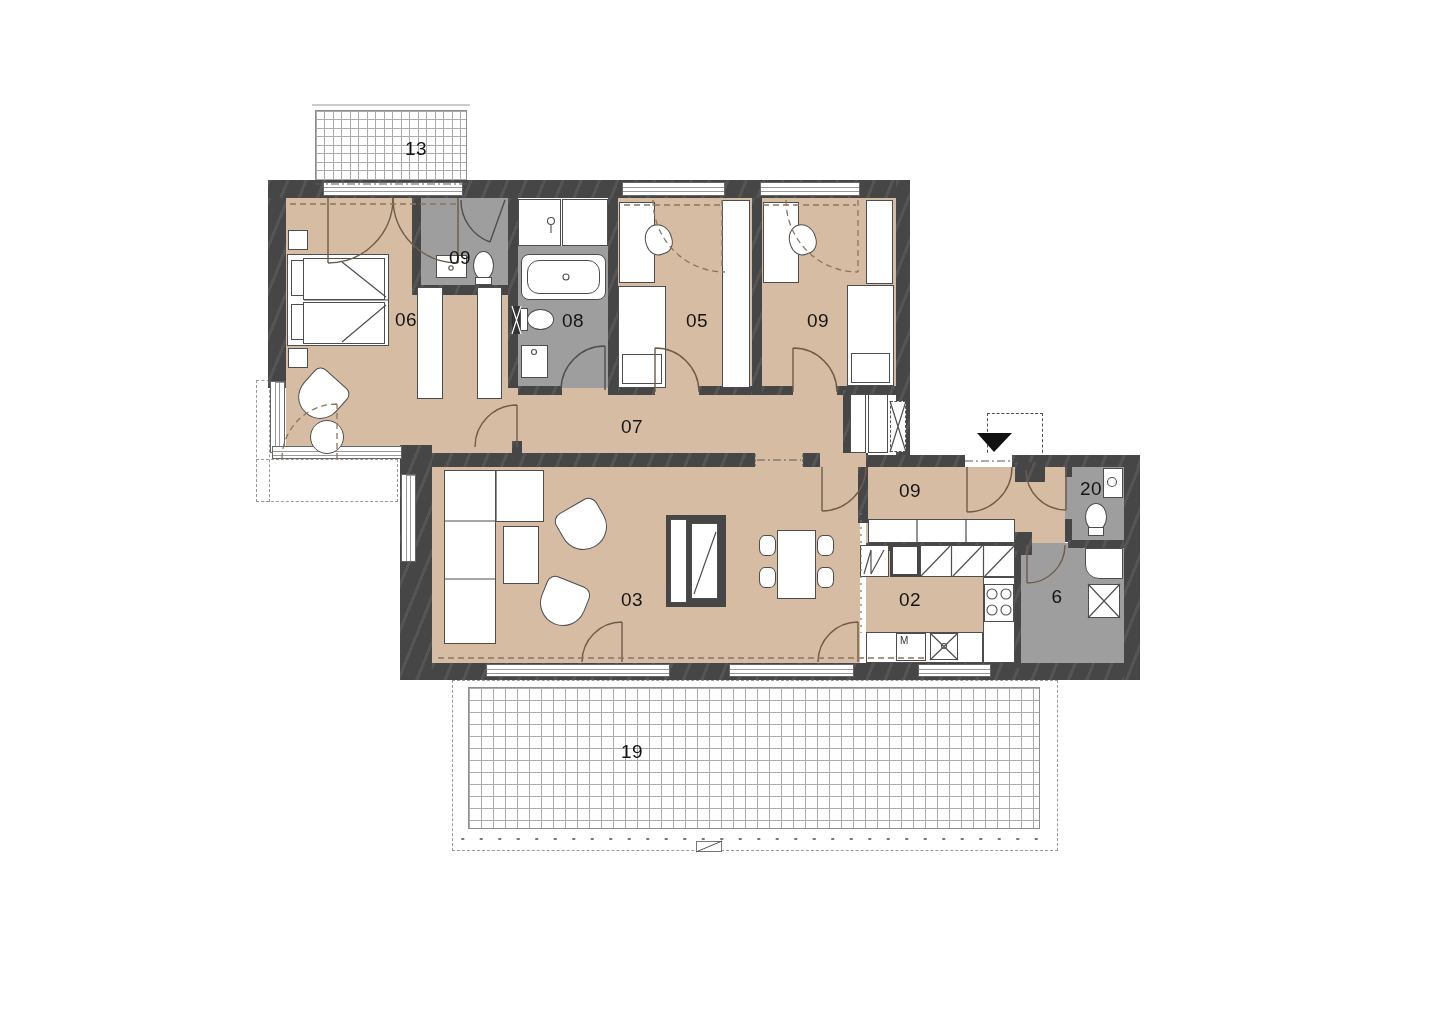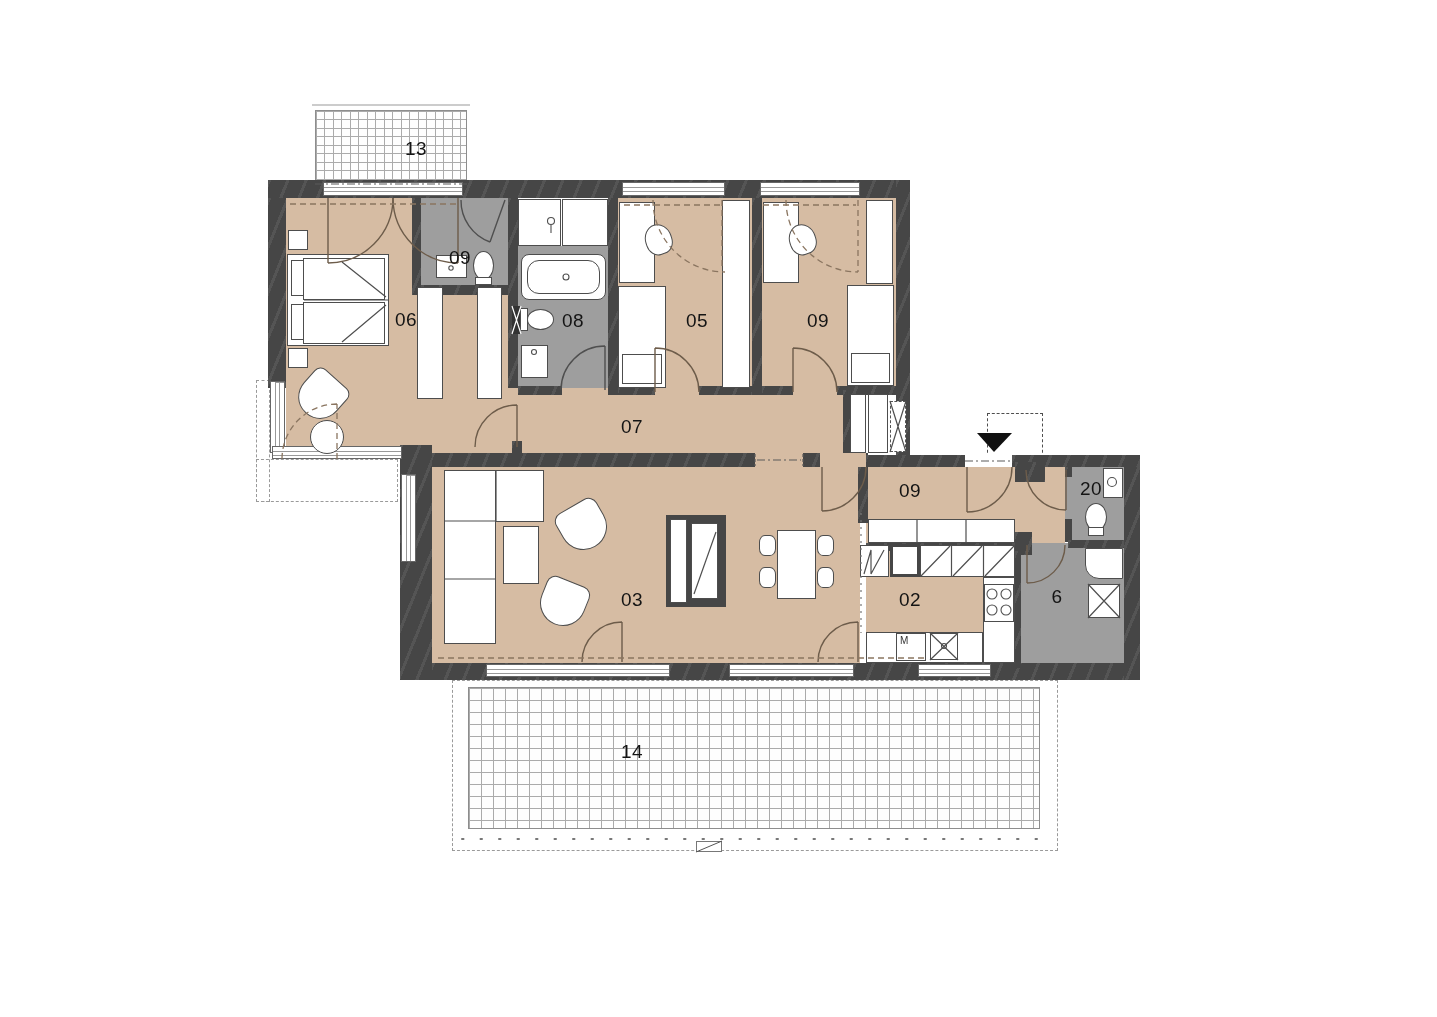--- a/index.html
+++ b/index.html
@@ -272,17 +272,17 @@
   <div class="lbl" style="left:910px;top:600px;">02</div>
   <div class="lbl" style="left:632px;top:600px;">03</div>
   <div class="lbl" style="left:818px;top:321px;">09</div>
   <div class="lbl" style="left:697px;top:321px;">05</div>
   <div class="lbl" style="left:406px;top:320px;">06</div>
   <div class="lbl" style="left:632px;top:427px;">07</div>
   <div class="lbl" style="left:573px;top:321px;">08</div>
   <div class="lbl" style="left:460px;top:235px;margin-top:23px;">09</div>
   <div class="lbl" style="left:1057px;top:597px;">6</div>
   <div class="lbl" style="left:1091px;top:489px;">20</div>
-  <div class="lbl" style="left:632px;top:752px;">14</div>
+  <div class="lbl" style="left:632px;top:752px;">19</div>
   <div class="lbl" style="left:416px;top:149px;">13</div>
   <div class="mlbl" style="left:900px;top:635px;">M</div>
 
 </div>
 
 </body></html>

